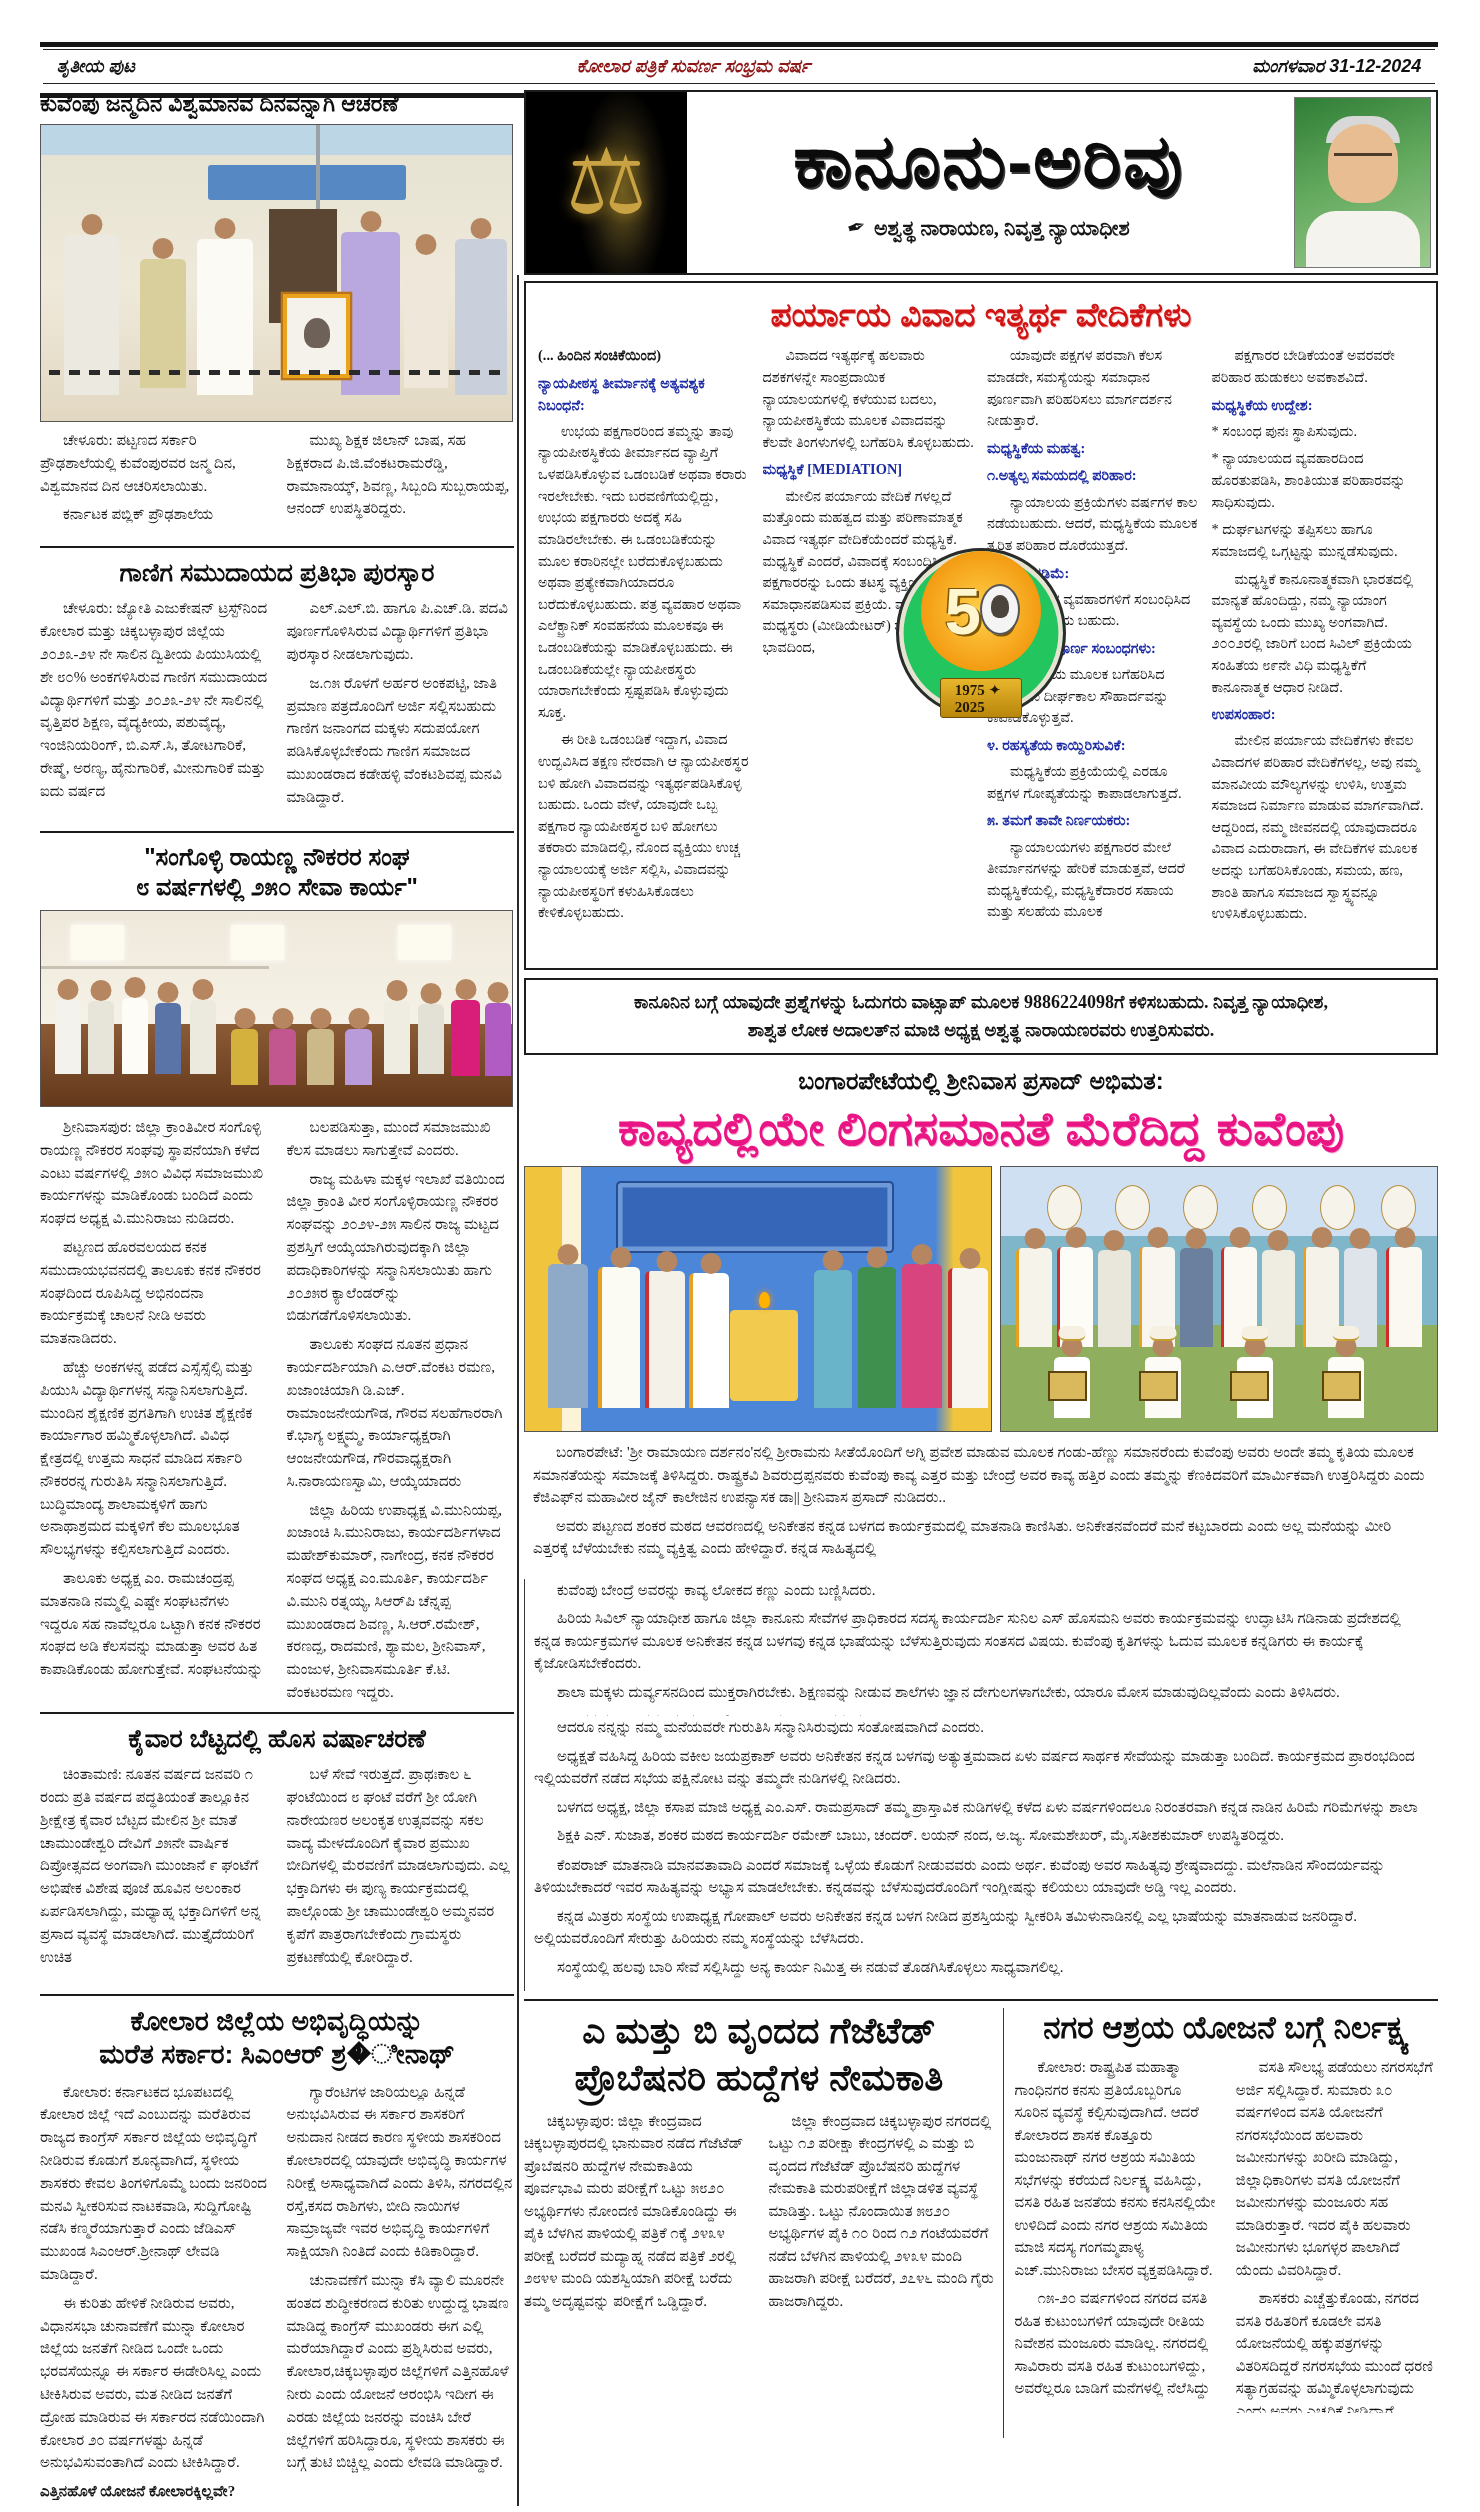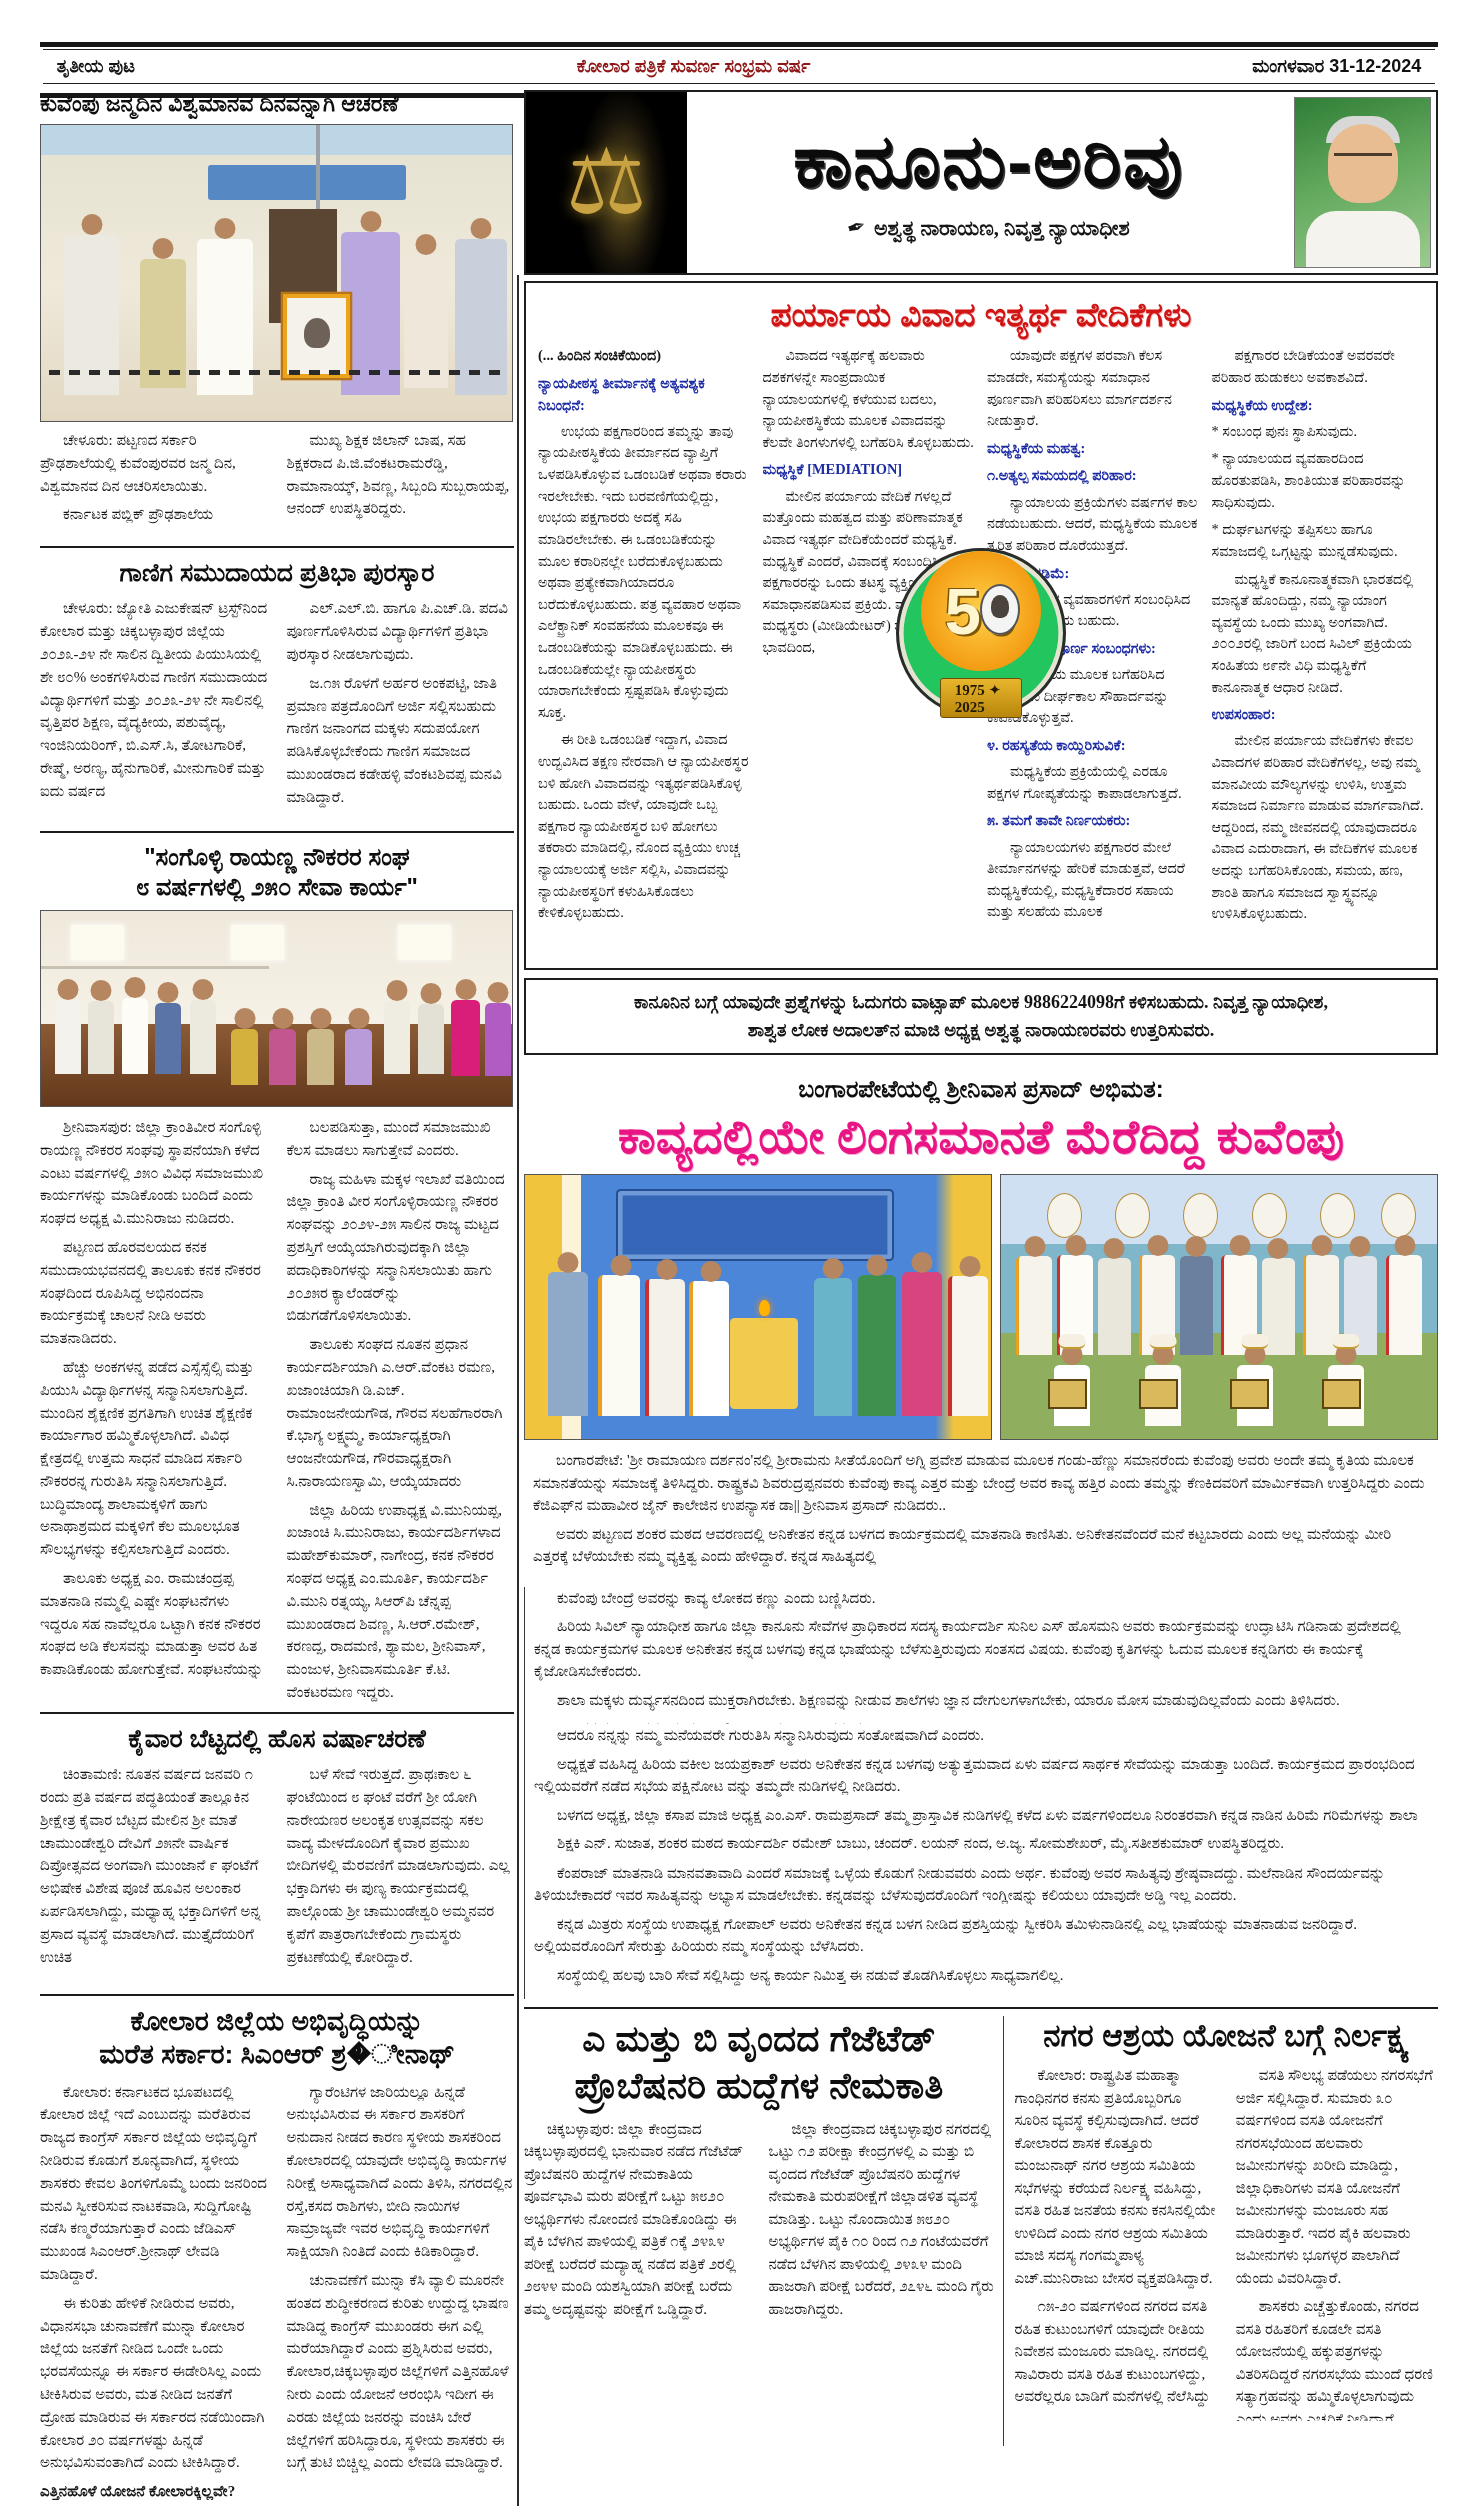--- a/index.html
+++ b/index.html
@@ -7,21 +7,21 @@
     width:1480px;height:2512px;position:relative;overflow:hidden;
     background:#ffffff;color:#141414;
     font-family:"Liberation Serif","DejaVu Sans",sans-serif;
   }
   .abs{position:absolute;}
   
   .topbar{left:40px;top:42px;width:1398px;height:46px;
     border-top:5.3px solid #171717;border-bottom:5.3px solid #171717;background:#fff;}
   .topbar-inner{margin:2.3px 3px;height:33px;border-top:1.5px solid #222;border-bottom:1.5px solid #222;
     display:flex;align-items:center;justify-content:space-between;padding:0 13.7px;
-    font-family:"Liberation Sans","DejaVu Sans",sans-serif;font-weight:bold;font-size:18px;}
+    font-family:"Liberation Sans","DejaVu Sans",sans-serif;font-weight:bold;font-size:18px;font-style:italic;}
   .topbar-center{color:#8e1616;}
   .topbar-right{color:#111;}
   
   .hl{font-family:"Liberation Sans","DejaVu Sans",sans-serif;font-weight:bold;color:#0e0e0e;text-align:center;line-height:1.25;}
   .twocol{display:flex;gap:19px;}
   .col{flex:1 1 0;overflow:hidden;}
   .bp{margin:0 0 6px 0;text-indent:23px;}
   .bp.s{font-weight:bold;text-indent:0;}
   .sub{margin:6px 0 4.6px 0;font-weight:bold;color:#1c2ba4;text-indent:0;}
   .bul{margin:0 0 6px 0;text-indent:0;}
@@ -96,21 +96,21 @@
     width:18px;height:23px;border-radius:50% 50% 40% 40%;background:#4a443c;}
   .logo-arc-top{position:absolute;top:6px;left:0;right:0;text-align:center;font-weight:bold;font-size:13px;color:#7c1113;}
   .logo-arc-bottom{position:absolute;bottom:26px;left:0;right:0;text-align:center;font-weight:bold;font-size:11.4px;color:#7c1113;}
   .logo-ribbon{position:absolute;bottom:-3px;left:50%;transform:translateX(-50%);
     background:linear-gradient(#e8b62c,#b8860b);color:#241a02;font-weight:bold;font-size:15px;
     padding:1.5px 13.7px;border:1.5px solid #6d4e08;border-radius:3px;}
   
   .notebox{margin-top:7.6px;border:2.3px solid #1d1d1d;padding:9px 23px;text-align:center;
     font-weight:bold;font-size:18px;line-height:1.55;background:#fff;}
   
-  .kicker{margin-top:20px;font-size:23.6px;}
+  .kicker{margin-top:12px;font-size:23.6px;}
   .pinkline{margin-top:3px;font-size:47px;color:#ea1584;text-shadow:0.8px 0.8px 0 #f9a9d2;}
   .photorow{display:flex;gap:7.6px;margin-top:7.6px;}
   .photo-stage-l{width:468px;height:264px;
     background:linear-gradient(90deg,#f0c43c 0 8%,#fdf3d8 8% 12%,#4c86d8 12% 88%,#f0c43c 92% 100%),
     linear-gradient(#4c86d8,#74a6e4);}
   .photo-stage-l .banner{position:absolute;left:91px;top:13.7px;width:274px;height:68px;background:#3566b8;
     border:2.3px solid #274e92;border-radius:4.6px;box-shadow:inset 0 0 0 4.6px #6f9ad8;}
   .photo-stage-l .table{position:absolute;left:205px;bottom:30px;width:68px;height:91px;background:#f2cb4e;border-radius:4.6px;}
   .photo-stage-l .flame{position:absolute;left:234px;bottom:123px;width:10.6px;height:16.7px;border-radius:50% 50% 50% 50%/60% 60% 40% 40%;background:#ffb200;box-shadow:0 0 7.6px #ff8c00;}
   .photo-stage-r{width:438px;height:264px;

